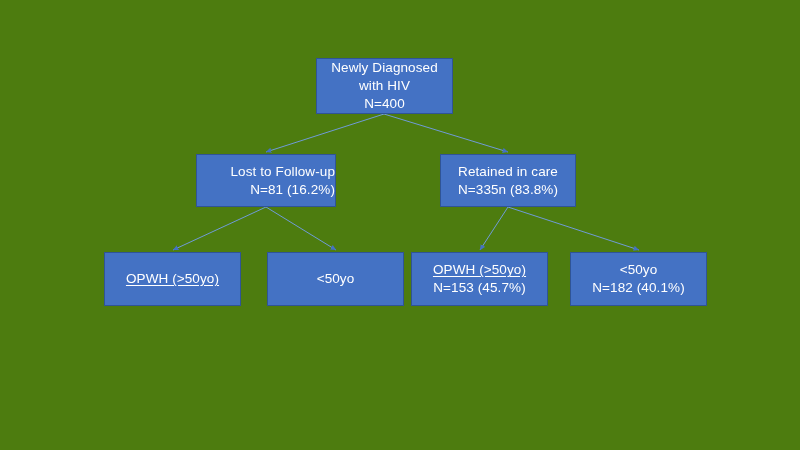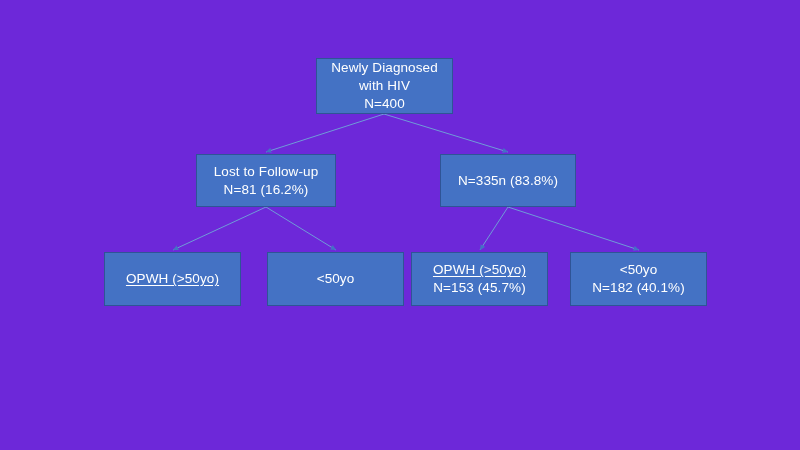--- a/index.html
+++ b/index.html
@@ -10,21 +10,21 @@
   body {
     width: 800px;
     height: 450px;
     font-family: "Liberation Sans", sans-serif;
     overflow: hidden;
   }
   #canvas {
     position: relative;
     width: 800px;
     height: 450px;
-    background: #6d28d9;
+    background: #4d7c0f;
   }
   #connectors {
     position: absolute;
     left: 0;
     top: 0;
     width: 800px;
     height: 450px;
     pointer-events: none;
   }
   .node {
@@ -47,21 +47,21 @@
     display: block;
     white-space: nowrap;
   }
   .node .line.underline {
     text-decoration: underline;
     text-underline-offset: 1.5px;
   }
 
   
   #node-root      { left: 316px; top: 58px;  width: 137px; height: 56px; }
-  #node-lost      { left: 196px; top: 154px; width: 140px; height: 53px; }
+  #node-lost      { left: 196px; top: 154px; width: 140px; height: 53px; align-items: flex-end; }
   #node-retained  { left: 440px; top: 154px; width: 136px; height: 53px; }
   #node-lost-opwh { left: 104px; top: 252px; width: 137px; height: 54px; }
   #node-lost-u50  { left: 267px; top: 252px; width: 137px; height: 54px; }
   #node-ret-opwh  { left: 411px; top: 252px; width: 137px; height: 54px; }
   #node-ret-u50   { left: 570px; top: 252px; width: 137px; height: 54px; }
 </style>
 </head>
 <body>
 
 <div id="canvas">
@@ -91,20 +91,21 @@
     <span class="line">with HIV</span>
     <span class="line">N=400</span>
   </div>
 
   <div class="node" id="node-lost">
     <span class="line">Lost to Follow-up</span>
     <span class="line">N=81 (16.2%)</span>
   </div>
 
   <div class="node" id="node-retained">
+    <span class="line">Retained in care</span>
     <span class="line">N=335n (83.8%)</span>
   </div>
 
   <div class="node" id="node-lost-opwh">
     <span class="line underline">OPWH (&gt;50yo)</span>
   </div>
 
   <div class="node" id="node-lost-u50">
     <span class="line">&lt;50yo</span>
   </div>

